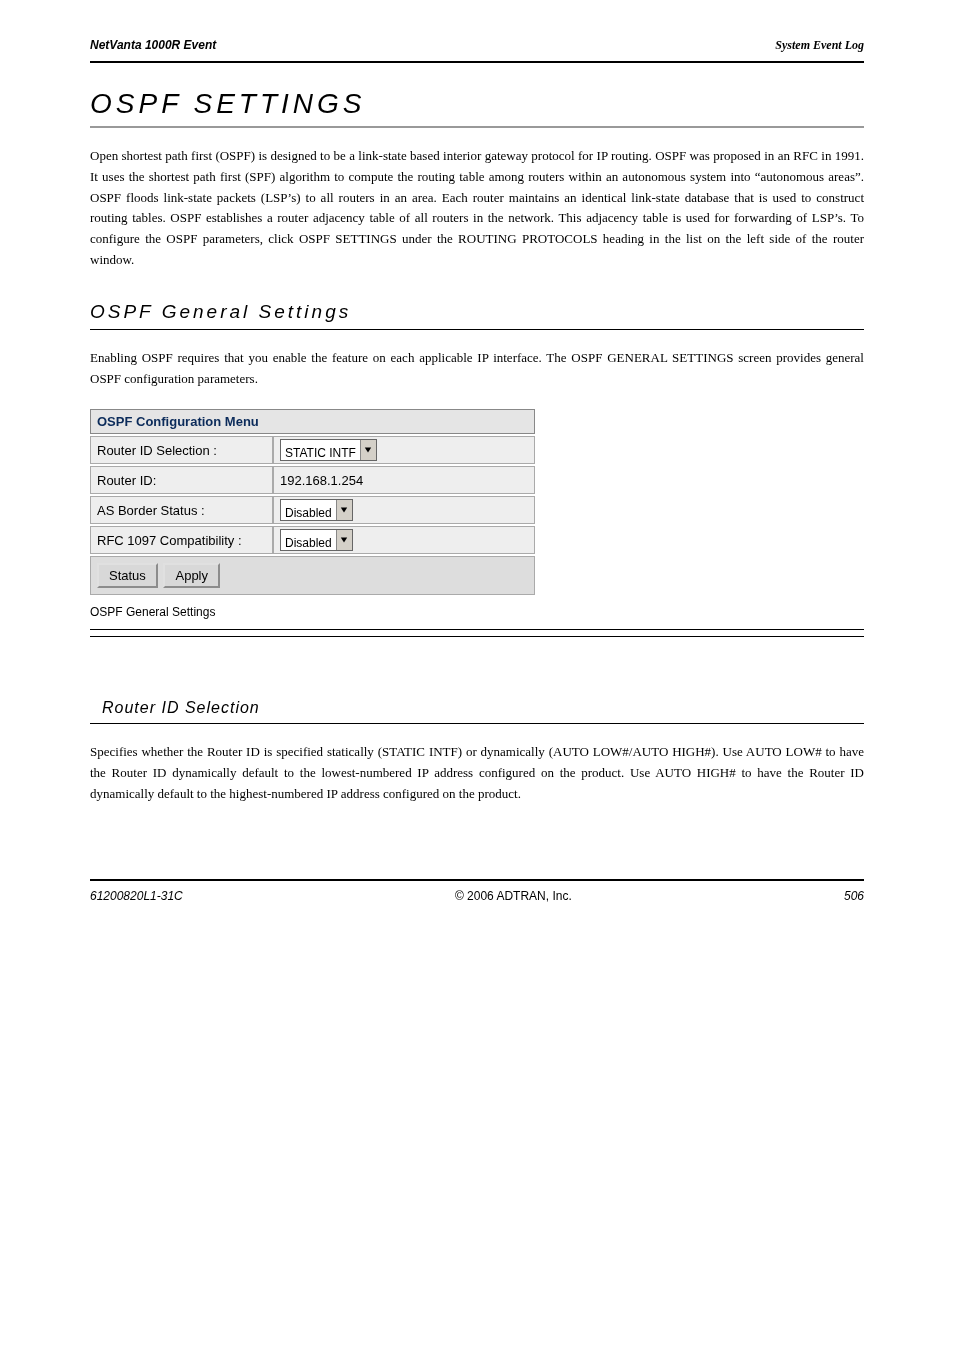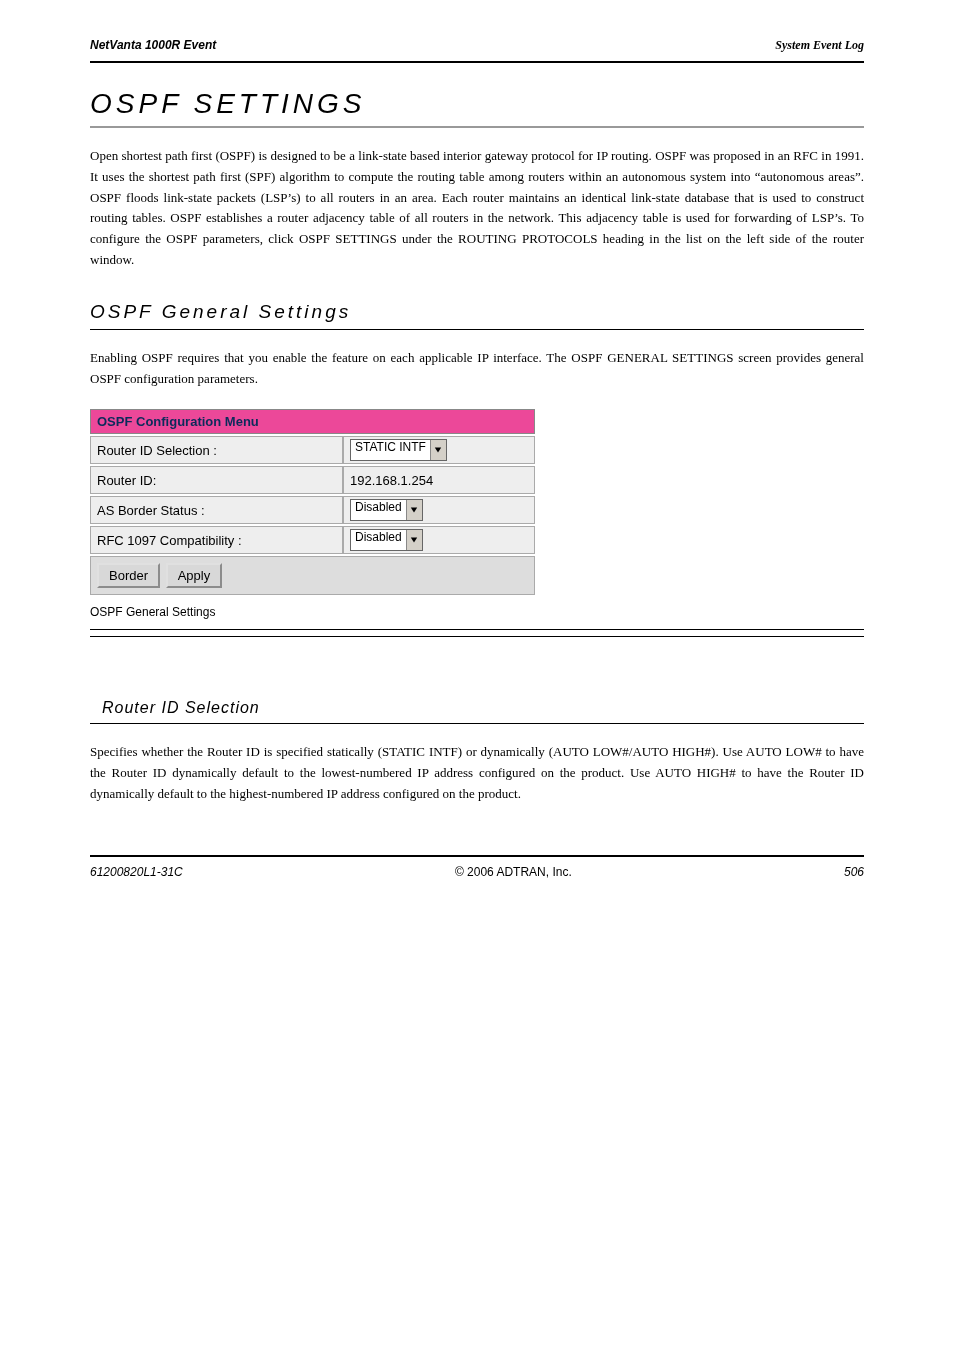--- a/index.html
+++ b/index.html
@@ -10,33 +10,33 @@
     .hdr-left { font-style: italic; font-weight: bold; }
     .hdr-right { font-style: italic; font-weight: bold; font-family: Liberation Serif, serif; }
     hr.thick { border: none; border-top: 2px solid #000; margin: 8px 0; }
     hr.thin  { border: none; border-top: 1px solid #000; margin: 6px 0; }
     hr.grey  { border: none; border-top: 2px solid #999; }
     h1 { font-family: Arial, Helvetica, sans-serif; font-size: 28px; font-weight: normal; font-style: italic; margin: 25px 0 6px; letter-spacing: 4px; }
     .body-text { font-family: "Times New Roman", serif; font-size: 13px; line-height: 1.6; text-align: justify; margin: 18px 0; }
     .subhead { font-family: Arial, Helvetica, sans-serif; font-size: 19px; font-weight: normal; font-style: italic; margin: 30px 0 2px; letter-spacing: 3px; }
     .panel-wrap { margin: 18px 0 10px; }
     table.panel { border-collapse: separate; border-spacing: 0 2px; width: 445px; font-family: Arial, Helvetica, sans-serif; font-size: 13px; }
-    table.panel th { background: #ec4899; text-align: left; padding: 4px 6px; font-weight: bold; color: #0b2b5a; border: 1px solid #888; }
+    table.panel th { background: #e5e5e5; text-align: left; padding: 4px 6px; font-weight: bold; color: #0b2b5a; border: 1px solid #888; }
     table.panel td { background: #eee; padding: 2px 6px; border: 1px solid #aaa; vertical-align: middle; height: 28px; }
-    table.panel td.label { width: 253px; }
+    table.panel td.label { width: 183px; }
     table.panel tr.btnrow td { background: #ddd; padding: 6px; }
-    .select-look { display: inline-flex; align-items: flex-start; border: 1px solid #666; background: #fff; height: 22px; font-family: Arial, sans-serif; font-size: 12px; }
+    .select-look { display: inline-flex; align-items: flex-end; border: 1px solid #666; background: #fff; height: 22px; font-family: Arial, sans-serif; font-size: 12px; }
     .select-text { padding: 0 4px 0 4px; }
     .select-btn { width: 16px; height: 20px; background: #d4d0c8; border-left: 1px solid #888; display: flex; align-items: center; justify-content: center; }
     .select-btn svg { width: 8px; height: 8px; }
     .btn { display: inline-block; border: 2px outset #e0e0e0; background: #d8d8d8; padding: 3px 10px; font-family: Arial, sans-serif; font-size: 13px; cursor: pointer; margin-right: 2px; }
     .caption { font-family: Arial, Helvetica, sans-serif; font-size: 12px; margin-top: 8px; }
     .sec-spacer { height: 30px; }
     .param-name { font-family: Arial, Helvetica, sans-serif; font-style: italic; font-size: 16px; letter-spacing: 1px; margin: 26px 12px 2px; font-weight: normal; }
-    .footer { margin-top: 50px; }
+    .footer { margin-top: 74px; }
     .footer-row { display: flex; justify-content: space-between; font-family: Arial, Helvetica, sans-serif; font-style: italic; font-size: 12px; margin-top: 6px; padding-bottom: 30px; }
     .footer-mid { font-style: normal; }
   </style>
 </head>
 <body>
 
 <div class="page">
 
   <div class="hdr">
     <div class="hdr-row">
@@ -104,21 +104,21 @@
                   <svg viewBox="0 0 10 10">
                     <polygon points="1,2 9,2 5,8" fill="#000"></polygon>
                   </svg>
                 </span>
           </span>
         </td>
       </tr>
 
       <tr class="btnrow">
         <td colspan="2">
-          <span class="btn">Border</span>
+          <span class="btn">Status</span>
           <span class="btn">Apply</span>
         </td>
       </tr>
     </tbody>
       </table>
     <div class="caption">OSPF General Settings</div>
   </div>
 
   <hr class="thin">
   <hr class="thin">

